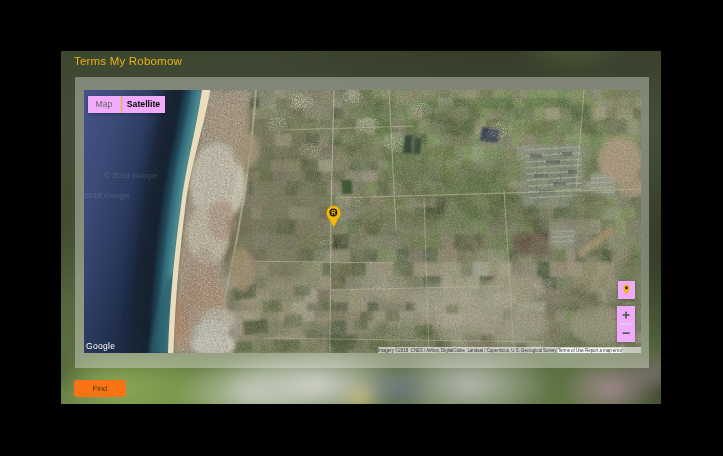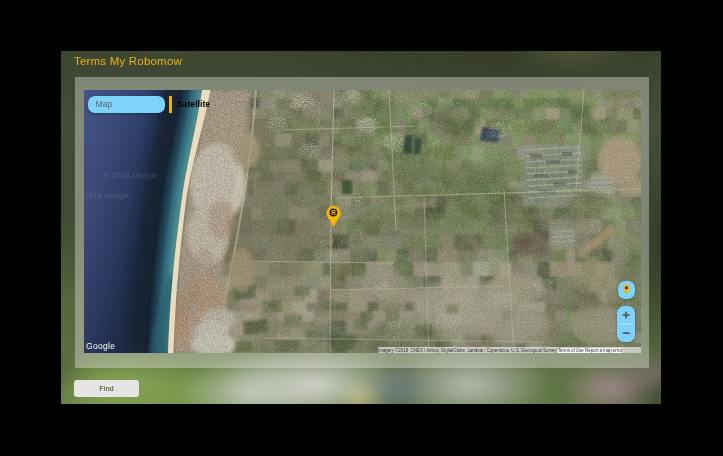--- a/index.html
+++ b/index.html
@@ -23,29 +23,29 @@
       radial-gradient(ellipse 200px 80px at 20% 0%, rgba(62,72,48,0.9) 0%, rgba(62,72,48,0) 100%),
       radial-gradient(ellipse 60px 30px at 83% 3%, rgba(104,112,66,0.55) 0%, rgba(104,112,66,0) 100%),
       radial-gradient(ellipse 40px 25px at 3% 88%, rgba(52,62,38,0.7) 0%, rgba(52,62,38,0) 100%),
       radial-gradient(ellipse 250px 90px at 72% 0%, rgba(52,60,40,0.9) 0%, rgba(52,60,40,0) 100%),
       linear-gradient(180deg,#3a422e 0%, #46503a 30%, #53613e 60%, #617844 100%);
     filter:blur(6px);}
   #title{position:absolute;left:13px;top:4px;font-size:11.5px;color:#eab315;letter-spacing:0.2px;}
   #mapbox{position:absolute;left:14px;top:25.5px;width:574px;height:291.5px;background:rgba(229,229,223,0.40);}
   #sat{position:absolute;left:23px;top:39px;width:557px;height:263px;overflow:hidden;}
   #sat svg{position:absolute;left:0;top:0;}
-  .ctl{position:absolute;background:#7dd3fc;box-shadow:0 1px 3px rgba(0,0,0,0.3);border-radius:7px;}
+  .ctl{position:absolute;background:#f0abfc;box-shadow:0 1px 3px rgba(0,0,0,0.3);}
   #mapsat{left:3.5px;top:6px;width:77px;height:16.5px;font-size:8.7px;color:#666;}
   #mapsat .m{position:absolute;left:0;top:0;width:33px;height:16.5px;line-height:16.5px;text-align:center;}
-  #mapsat .s{position:absolute;left:33px;top:0;width:44px;height:16.5px;line-height:16.5px;text-align:center;color:#000;font-weight:bold;border-left:3px solid #eab308;margin-left:48px;}
+  #mapsat .s{position:absolute;left:33px;top:0;width:44px;height:16.5px;line-height:16.5px;text-align:center;color:#000;font-weight:bold;border-left:1px solid #eab308;}
   #pinbtn{left:534px;top:191px;width:17px;height:18px;}
   #zoomctl{left:533px;top:216px;width:18px;height:36px;}
   #attr{position:absolute;left:294px;top:256.5px;width:263px;height:7px;line-height:7px;background:rgba(245,245,245,0.65);font-size:4.5px;color:#333;letter-spacing:-0.05px;white-space:nowrap;overflow:hidden;}
   #attr .chip{background:#f8f8f8;}
-  #findbtn{position:absolute;left:74px;top:380px;width:65px;height:17px;background:#e5e5e5;border-radius:3px;
+  #findbtn{position:absolute;left:74px;top:380px;width:52px;height:17px;background:#f97316;border-radius:3px;
     font-size:7.5px;color:#44380a;text-align:center;line-height:17px;}
 </style>
 </head>
 <body>
 <div id="panel">
   <div id="bg"></div>
   <div id="title">Terms My Robomow</div>
   <div id="mapbox"></div>
   <div id="sat">
     <svg width="557" height="263" viewBox="0 0 557 263">

